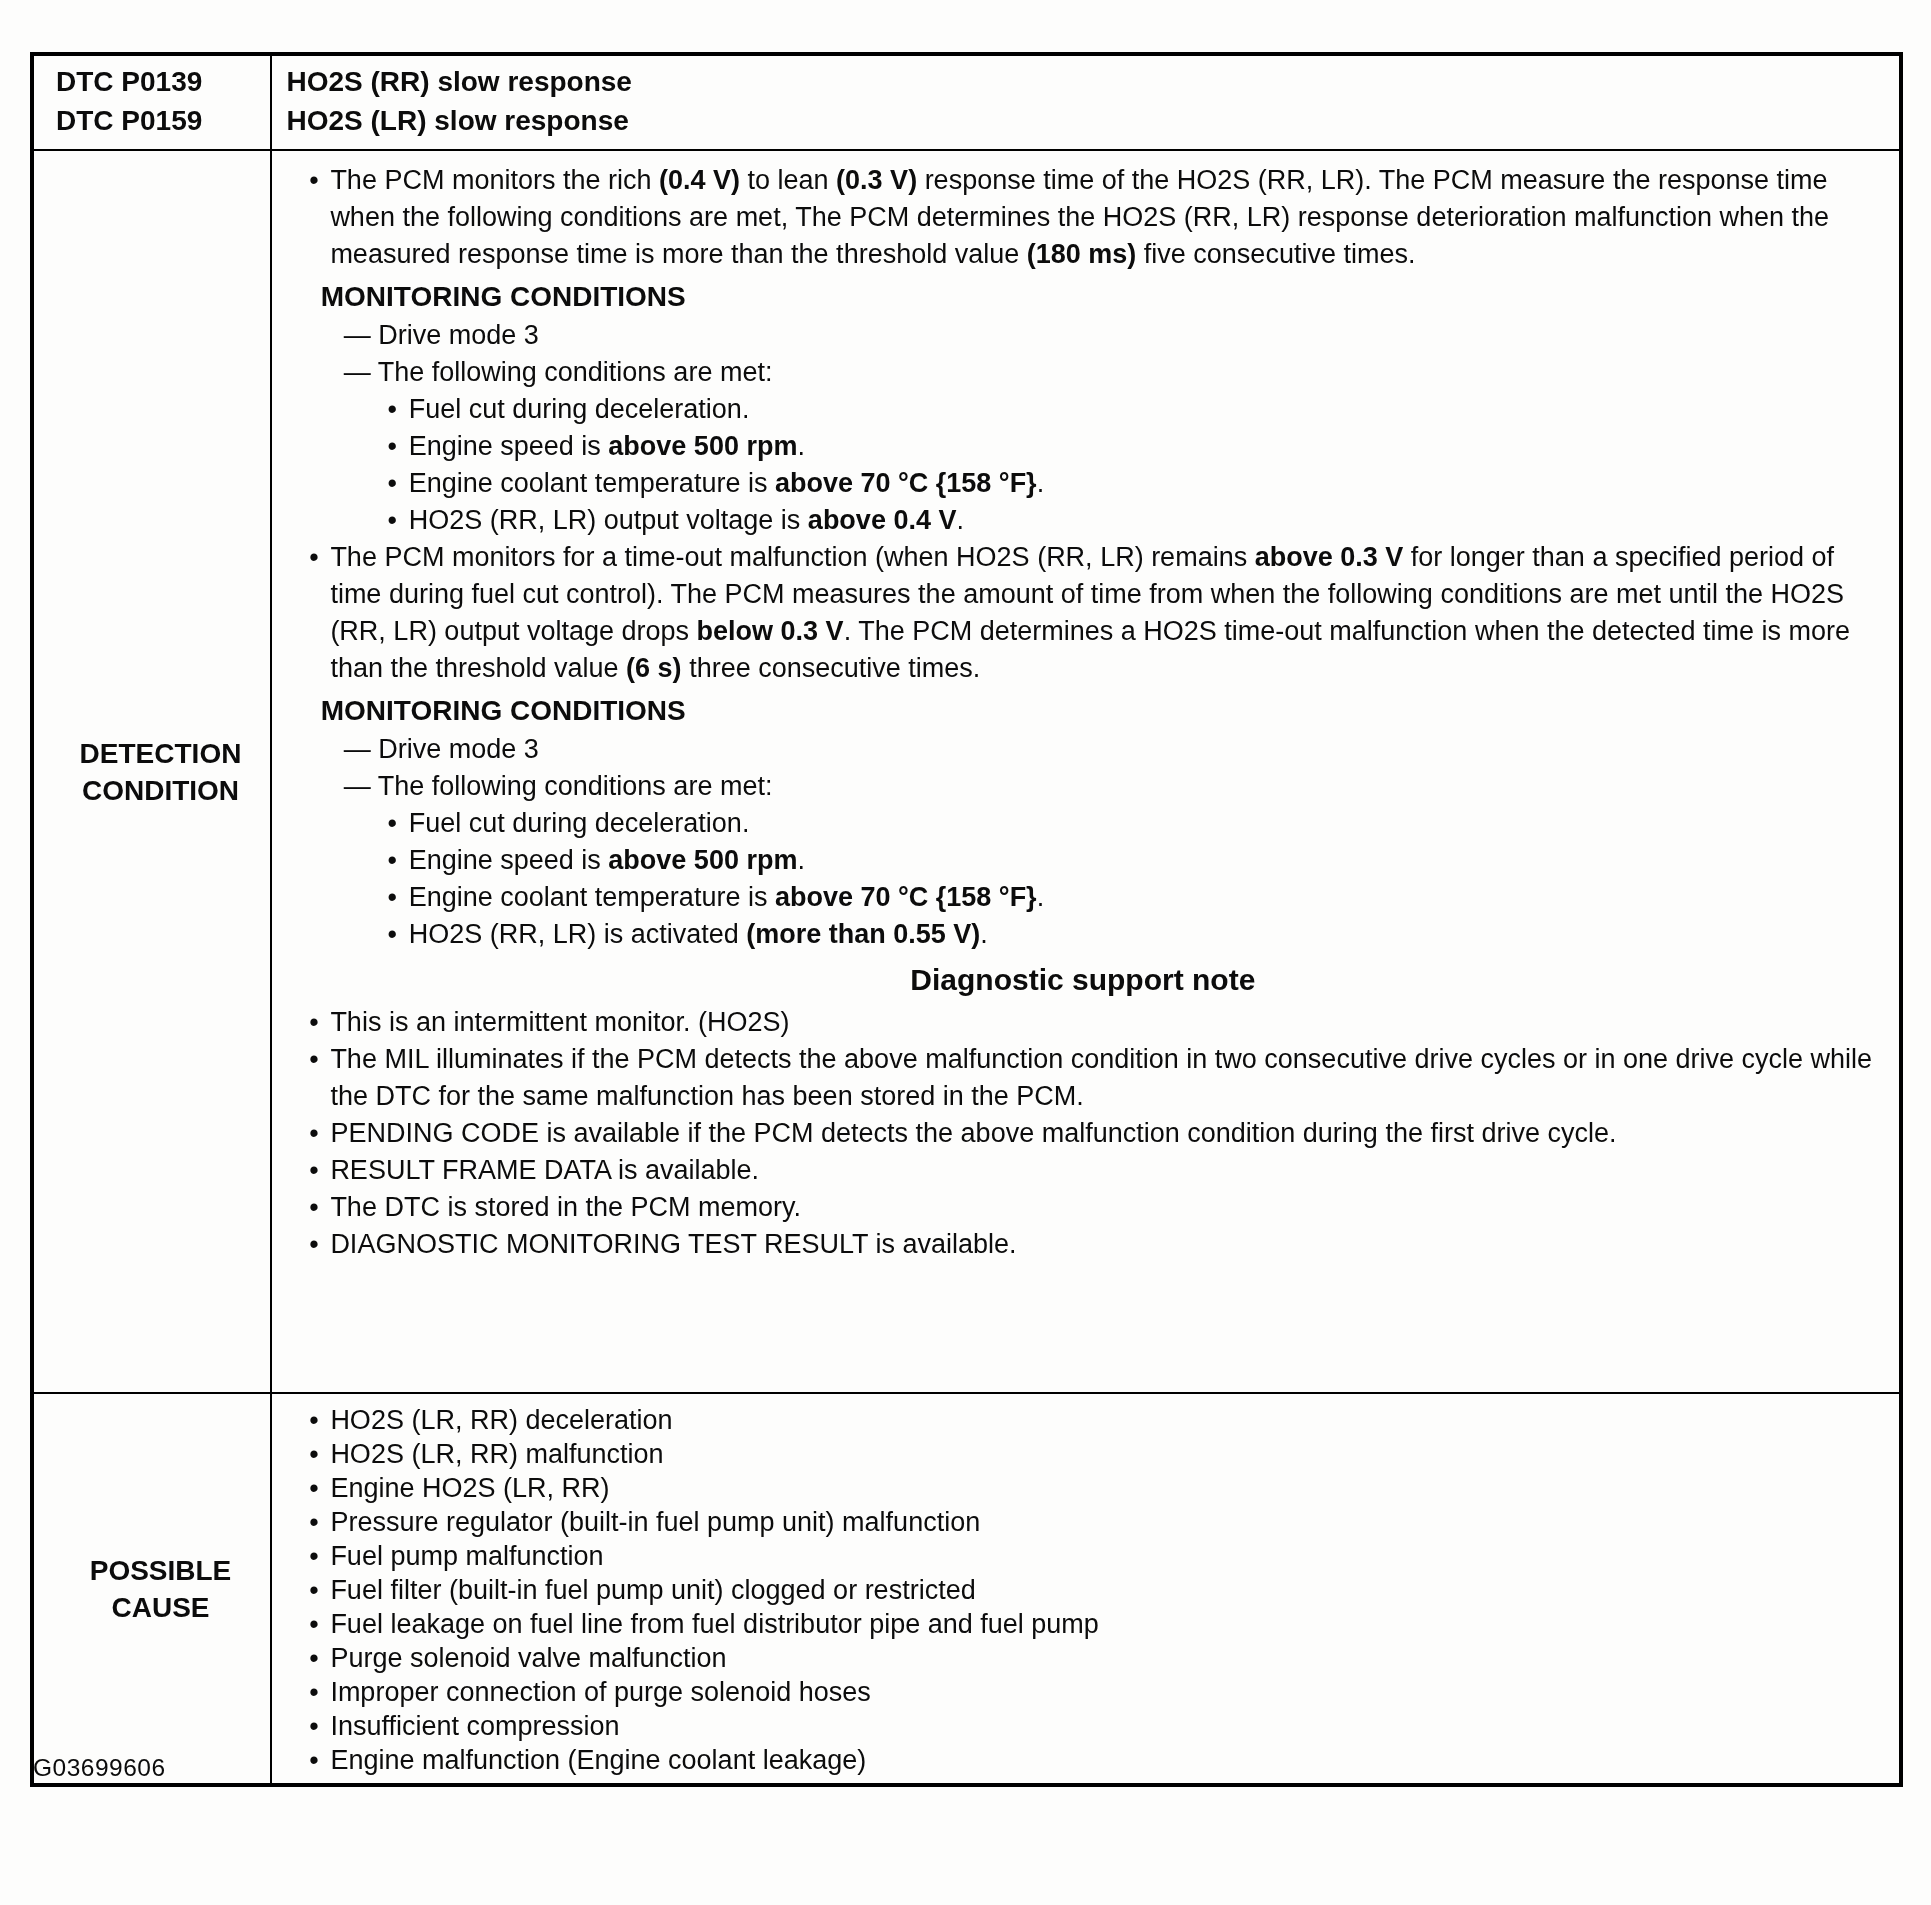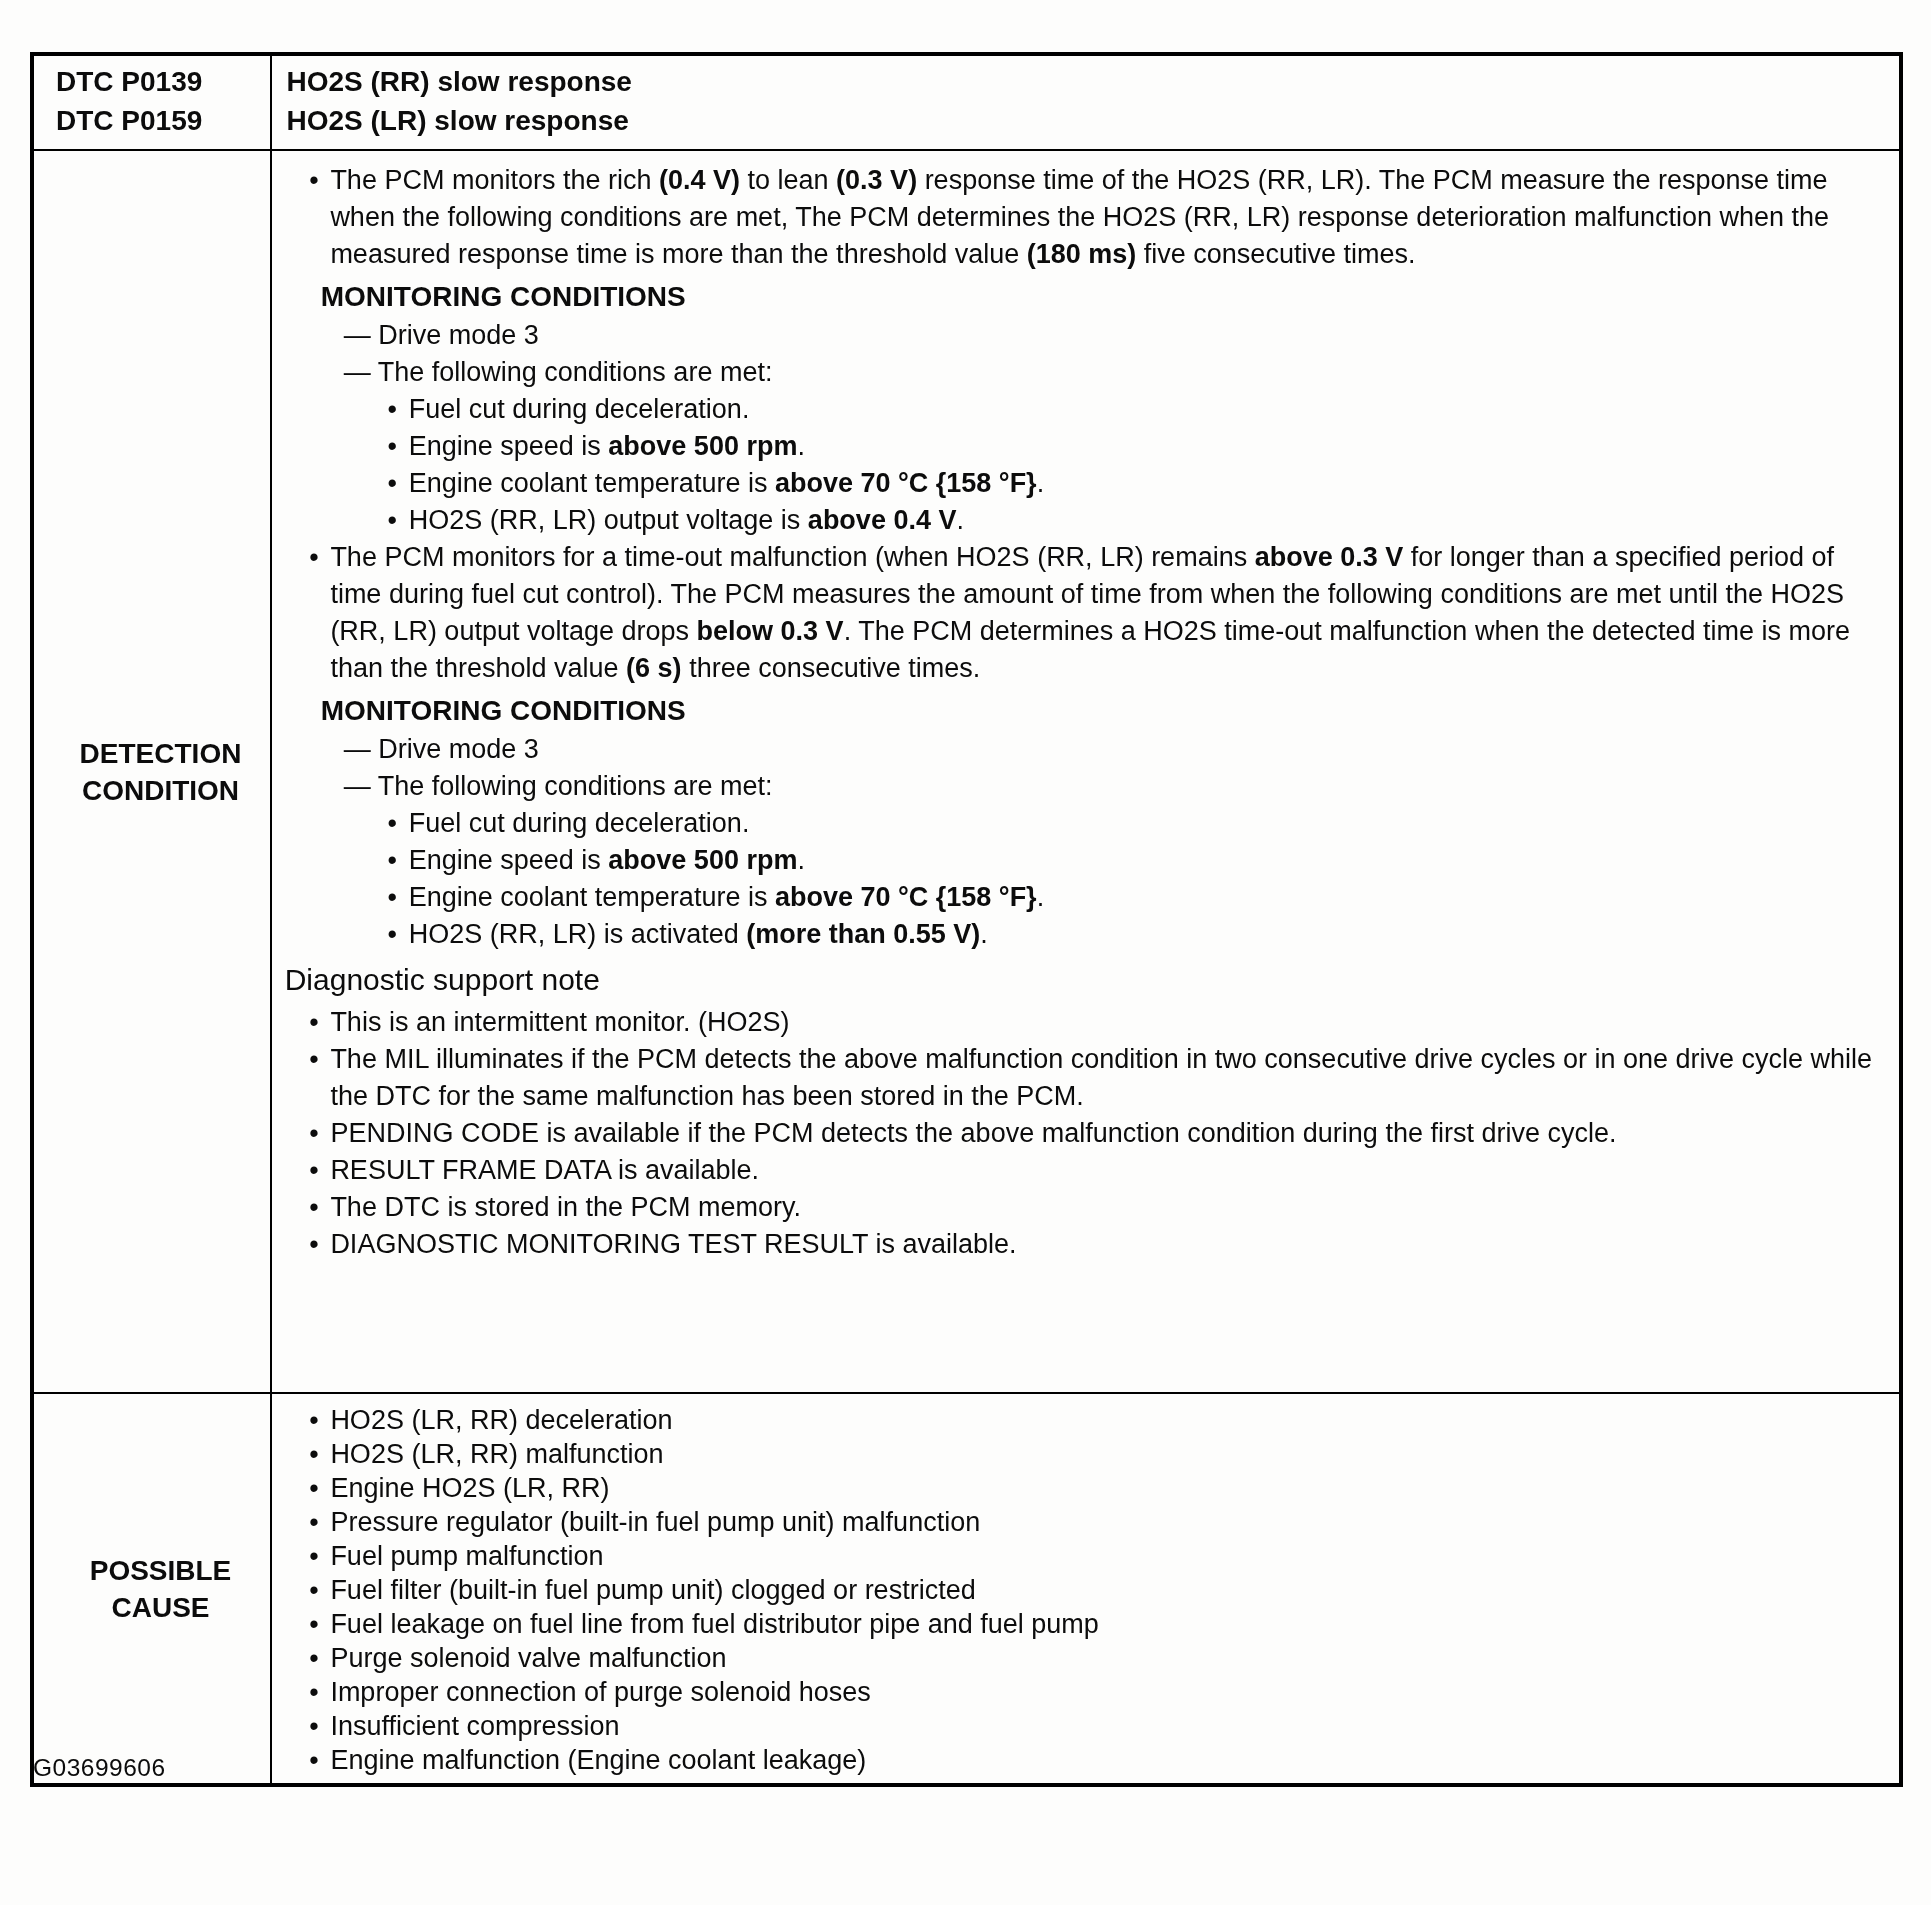--- a/index.html
+++ b/index.html
@@ -54,21 +54,21 @@
   }
 
   .b{font-weight:bold;}
 
   .li{display:flex;align-items:flex-start;}
   .li .mk{flex:0 0 33px;text-align:center;}
   .li .tx{flex:1 1 auto;min-width:0;}
   .l1{margin-left:12.7px;}
   .l2{margin-left:91px;}
   .hd{font-weight:bold;font-size:28px;margin:4.5px 0 2.7px 36px;}
-  .nhd{font-weight:normal;font-size:30px;margin:5.5px 0 3.6px 0;line-height:42px;}
+  .nhd{font-weight:bold;font-size:30px;margin:5.5px 0 3.6px 0;line-height:42px;text-align:center;}
   .dash{margin-left:59px;}
 
   .figure-id{
     position:absolute;left:33px;top:1754px;
     font-size:24.5px;font-weight:normal;letter-spacing:0.5px;
   }
 </style>
 </head>
 <body>
 

